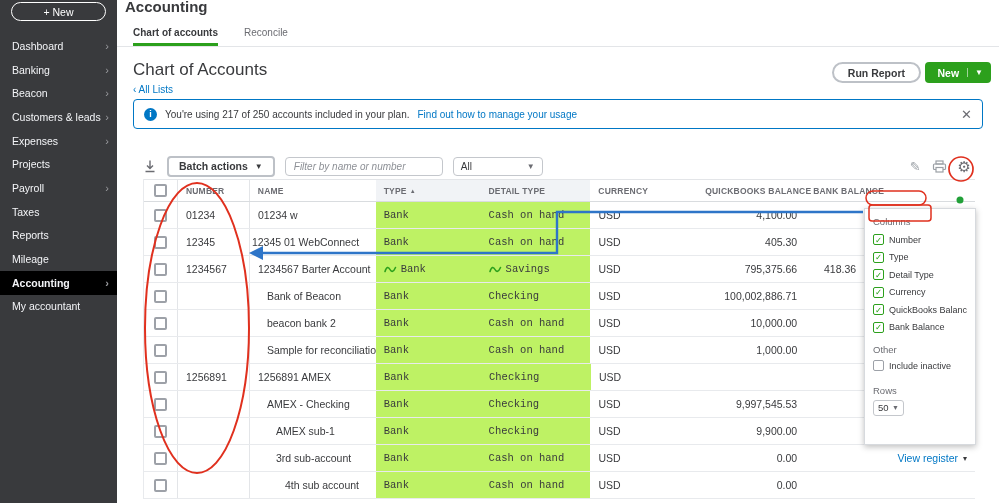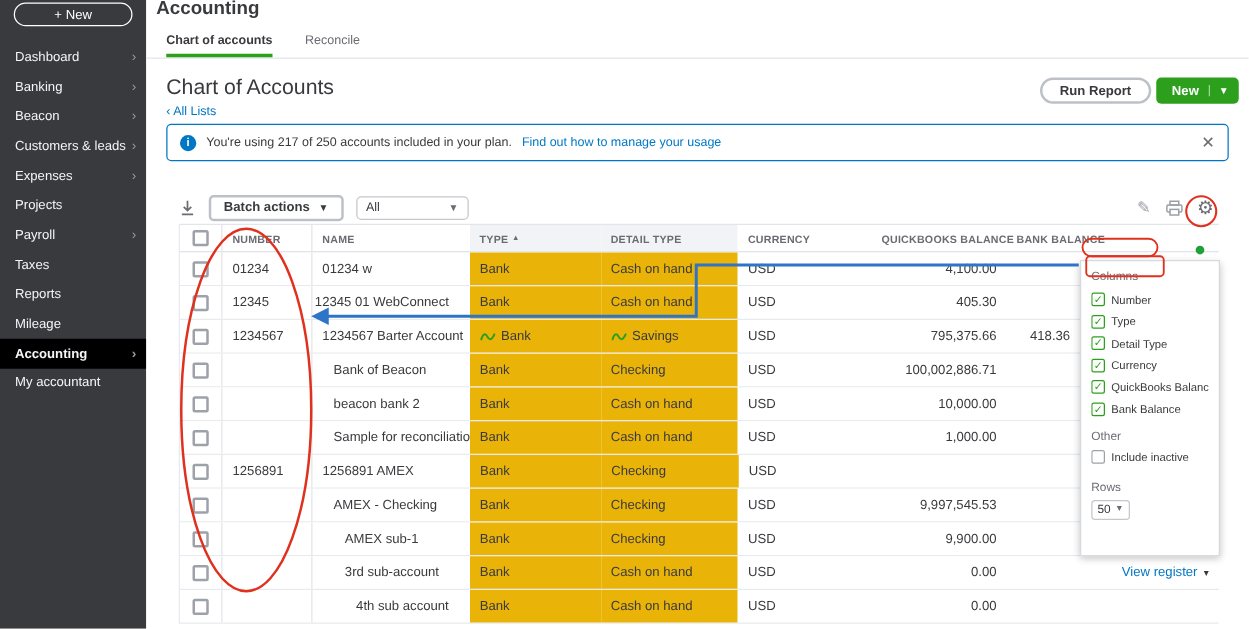--- a/index.html
+++ b/index.html
@@ -69,21 +69,21 @@
   .col-cb { width:33px; justify-content:center; padding:0; }
   .col-number { width:72px; border-left:1px solid #e3e5e8; }
   .col-name { width:127px; border-left:1px solid #e3e5e8; }
   .col-type { width:105px; }
   .col-detail { width:110px; }
   .col-currency { width:107px; }
   .col-qb { width:108px; }
   .col-bank { width:59px; }
   .col-action { width:111px; justify-content:flex-end; }
   .t-row .col-qb, .t-row .col-bank { justify-content:flex-end; }
-  .t-row .col-type, .t-row .col-detail { background:#eab308; }
+  .t-row .col-type, .t-row .col-detail { background:#bef264;font-family:Liberation Mono, monospace; }
   .t-header .col-type, .t-header .col-detail { background:#f1f3f6; }
   .checkbox { width:13px; height:13px; border:2px solid #9da1a8; border-radius:2px; background:#fff; cursor:pointer; }
   .sort-arrow { font-size:6px; margin-left:3px; color:#6b6c72; }
   .link-ic { display:flex; margin-right:4px; }
   .view-register { color:#0077c5; cursor:pointer; }
   .vr-caret { color:#393a3d; font-size:8px; margin-left:5px; }
 
   
   .popup { position:absolute; left:747px; top:208px; width:112px; background:#fff;
     border:1px solid #d7dade; box-shadow:0 2px 6px rgba(0,0,0,.25); padding:6px 8px 28px; z-index:20; }
@@ -186,20 +186,21 @@
   <div class="toolbar">
     <span class="export-icon">
       <svg width="14" height="14" viewBox="0 0 14 14">
           <path d="M7 1.5 V9 M4 6.5 L7 9.5 L10 6.5 M2.5 12.5 H11.5" stroke="#6b6c72" stroke-width="1.4" fill="none"></path>
         </svg>
     </span>
     <div class="batch-btn">
       <span>Batch actions</span>
       <span class="caret">▼</span>
     </div>
+    <input class="filter-input" placeholder="Filter by name or number" style="">
     <div class="type-select">
       <span>All</span>
       <span class="caret">▼</span>
     </div>
     <div class="toolbar-right">
       <span class="pencil-icon">✎</span>
       <span class="printer-icon">
         <svg width="15" height="13" viewBox="0 0 15 13">
             <rect x="1.5" y="4" width="12" height="5.5" rx="1" stroke="#9ba0a6" fill="none" stroke-width="1.2"></rect>
             <rect x="4" y="1" width="7" height="3" stroke="#9ba0a6" fill="none" stroke-width="1.2"></rect>

